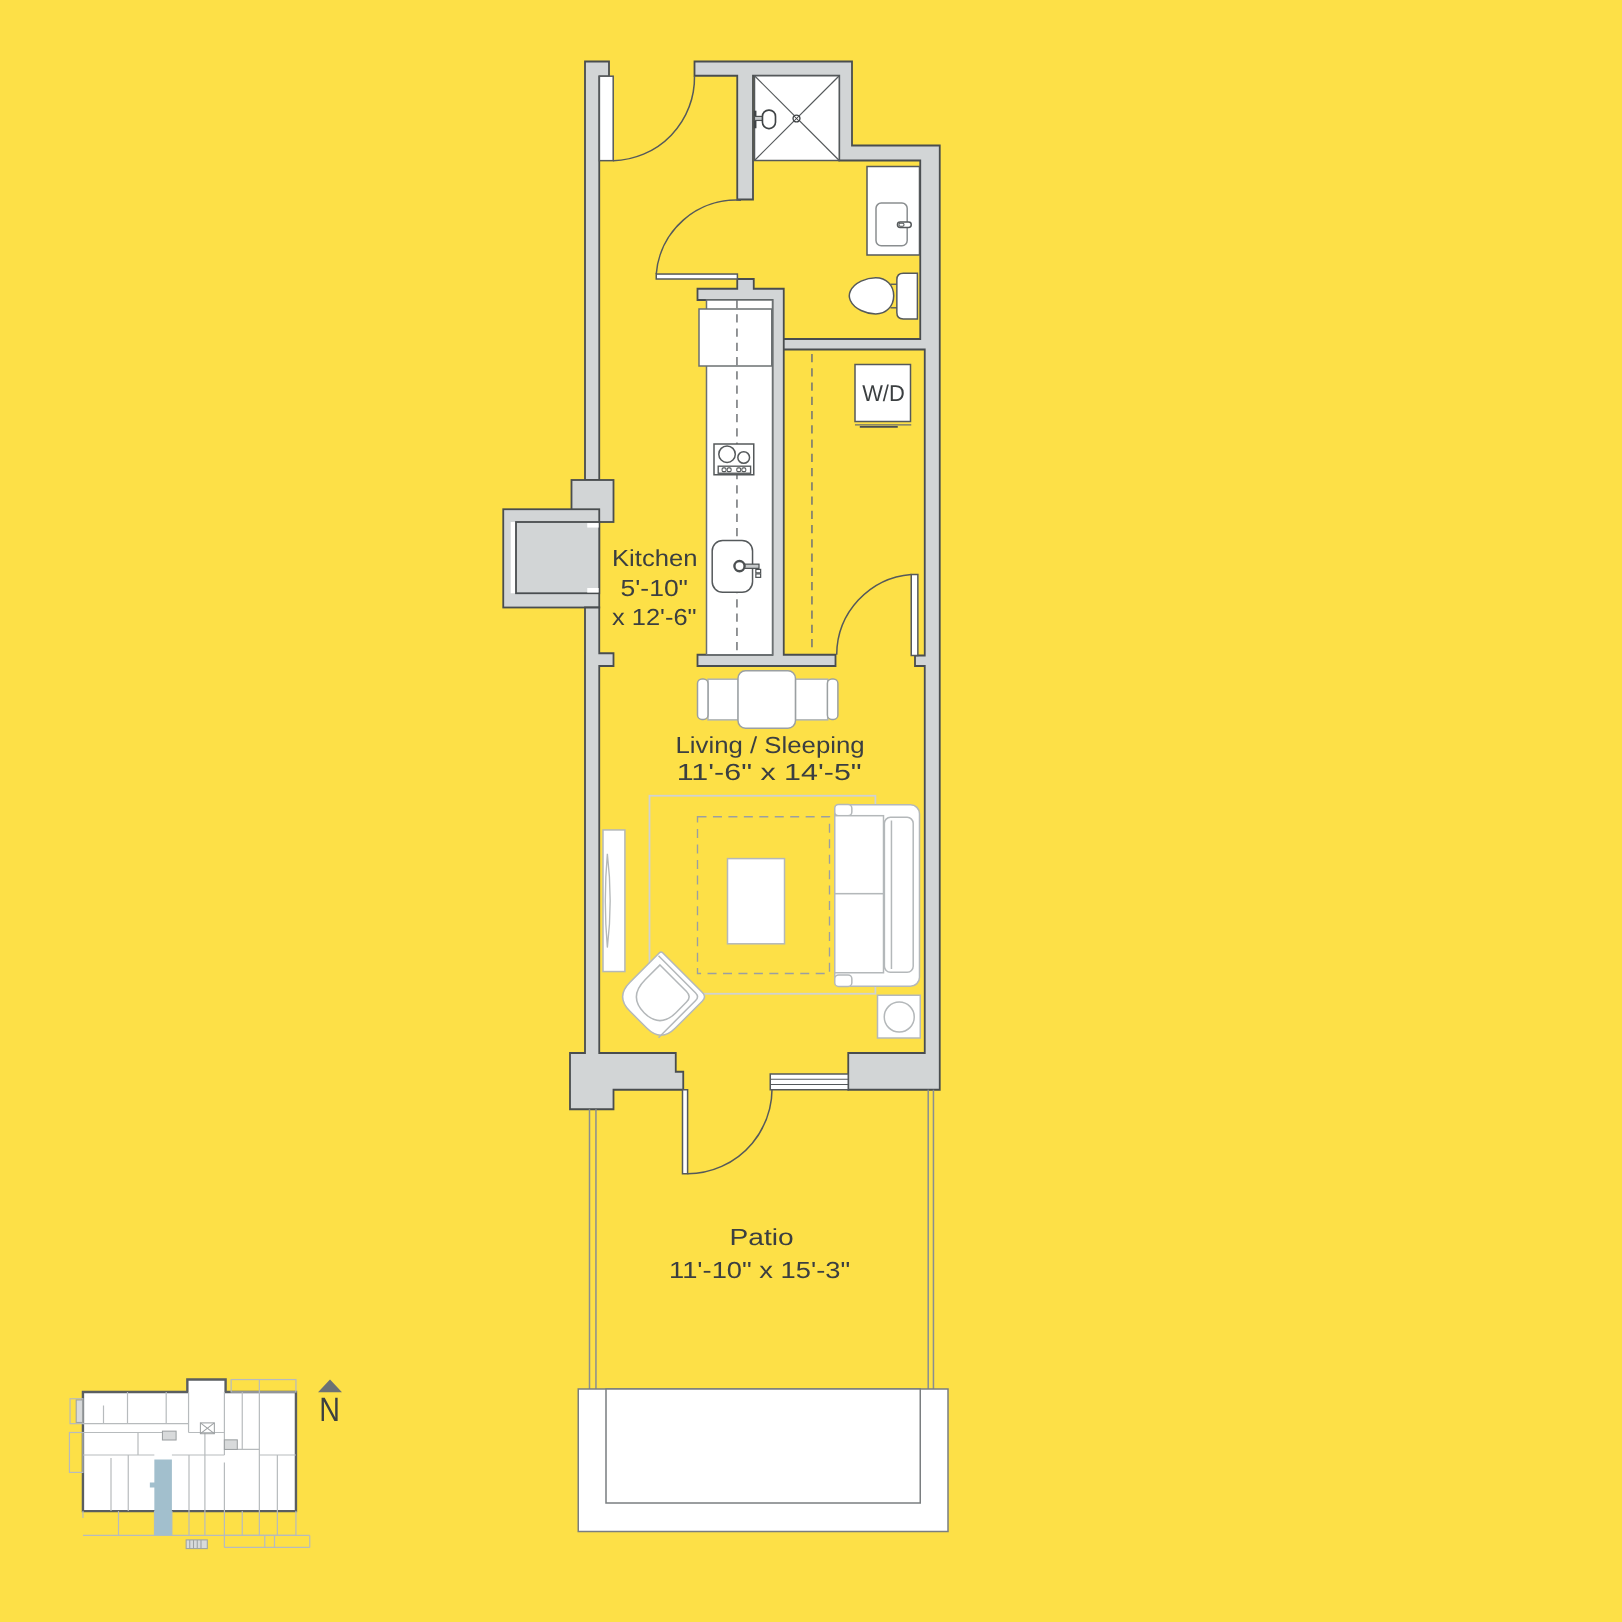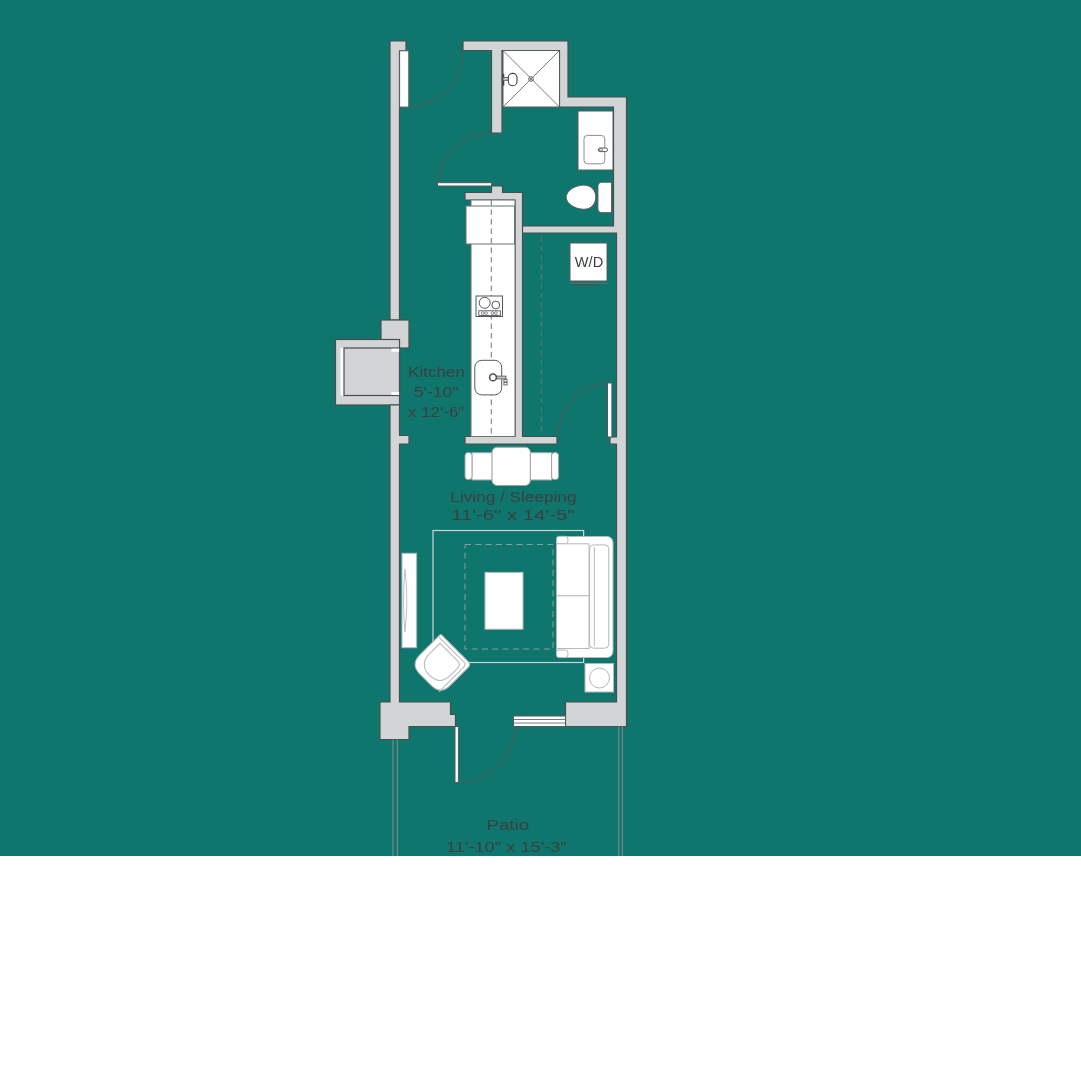--- a/index.html
+++ b/index.html
@@ -1,16 +1,16 @@
 <!DOCTYPE html>
 <html><head>
 <meta charset="utf-8">
 <style>
   html,body{margin:0;padding:0;background:#ffffff;}
-  .page{position:relative;width:1081px;height:856px;background:#0f766e;overflow:hidden;
+  .page{position:relative;width:1081px;height:1081px;background:#fde047;overflow:hidden;
         font-family:"Liberation Sans",sans-serif;}
   svg{position:absolute;left:0;top:0;will-change:opacity;}
   text{font-family:"Liberation Sans",sans-serif;fill:#3b3f41;}
 </style>
 </head>
 <body>
 <div class="page">
 <svg width="1081" height="1081" viewBox="0 0 1081 1081">
 
 <path d="M390,41 H406 V51 H399.5 V320 H390 Z" fill="#d2d5d6" stroke="#494d4f" stroke-width="1.2"></path>

